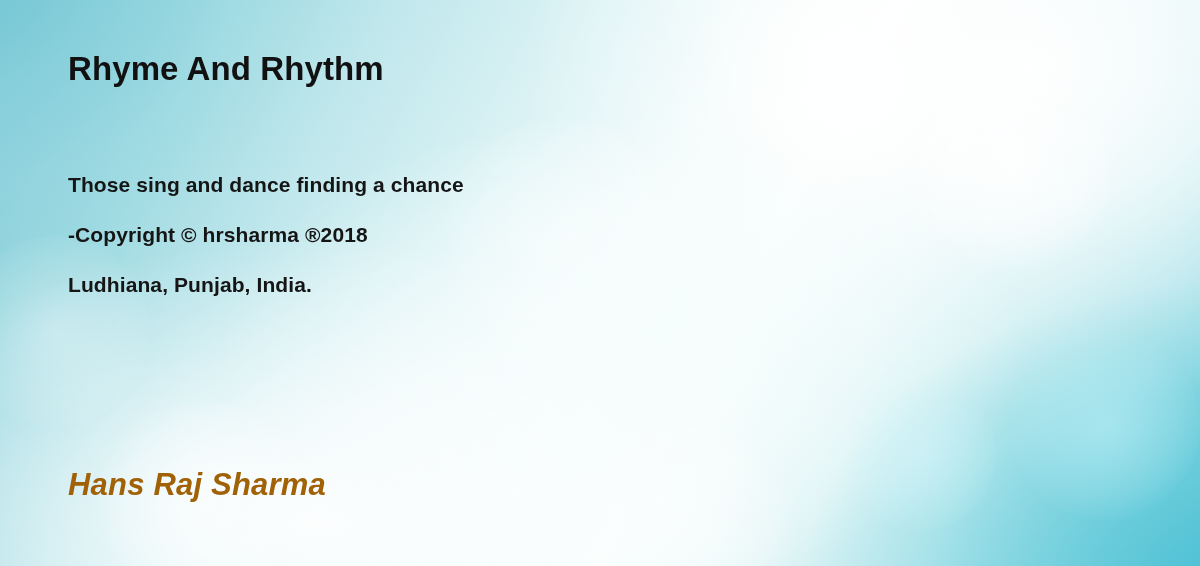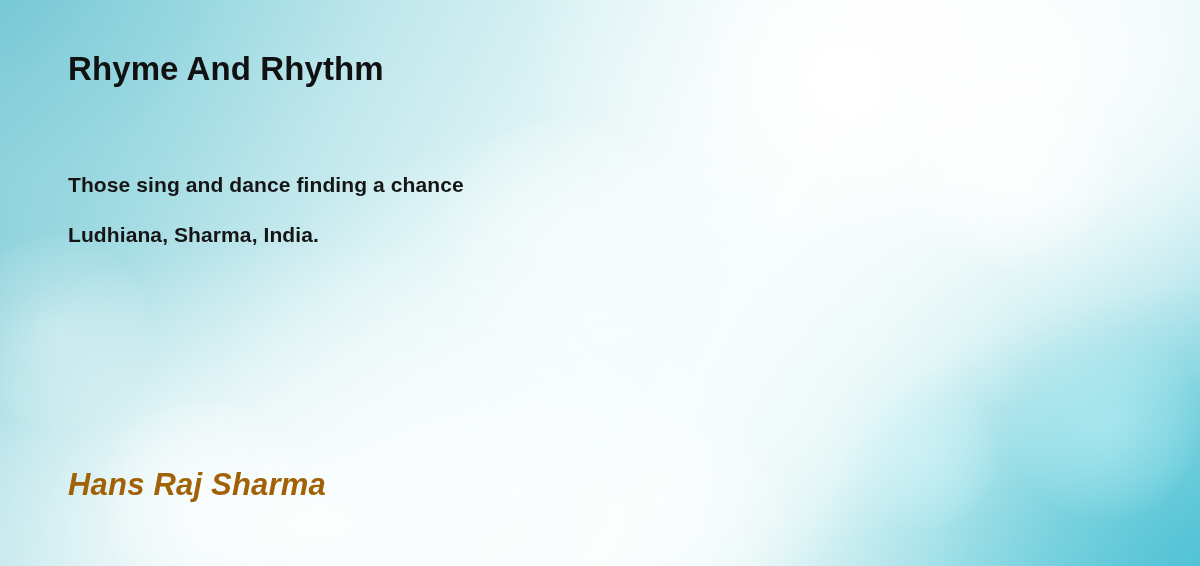--- a/index.html
+++ b/index.html
@@ -194,19 +194,20 @@
   <div class="bokeh bokeh-f"></div>
   <div class="bokeh bokeh-g"></div>
   <div class="bokeh bokeh-h"></div>
 
   <div class="content">
 
     <h1 class="poem-title">Rhyme And Rhythm</h1>
 
     <div class="poem-body">
       <div class="poem-line">Those sing and dance finding a chance</div>
-      <div class="poem-line">Ludhiana, Sharma, India.</div>
+      <div class="poem-line">-Copyright © hrsharma ®2018</div>
+      <div class="poem-line">Ludhiana, Punjab, India.</div>
     </div>
 
     <div class="poem-author">Hans Raj Sharma</div>
 
   </div>
 </div>
 
 </body></html>

